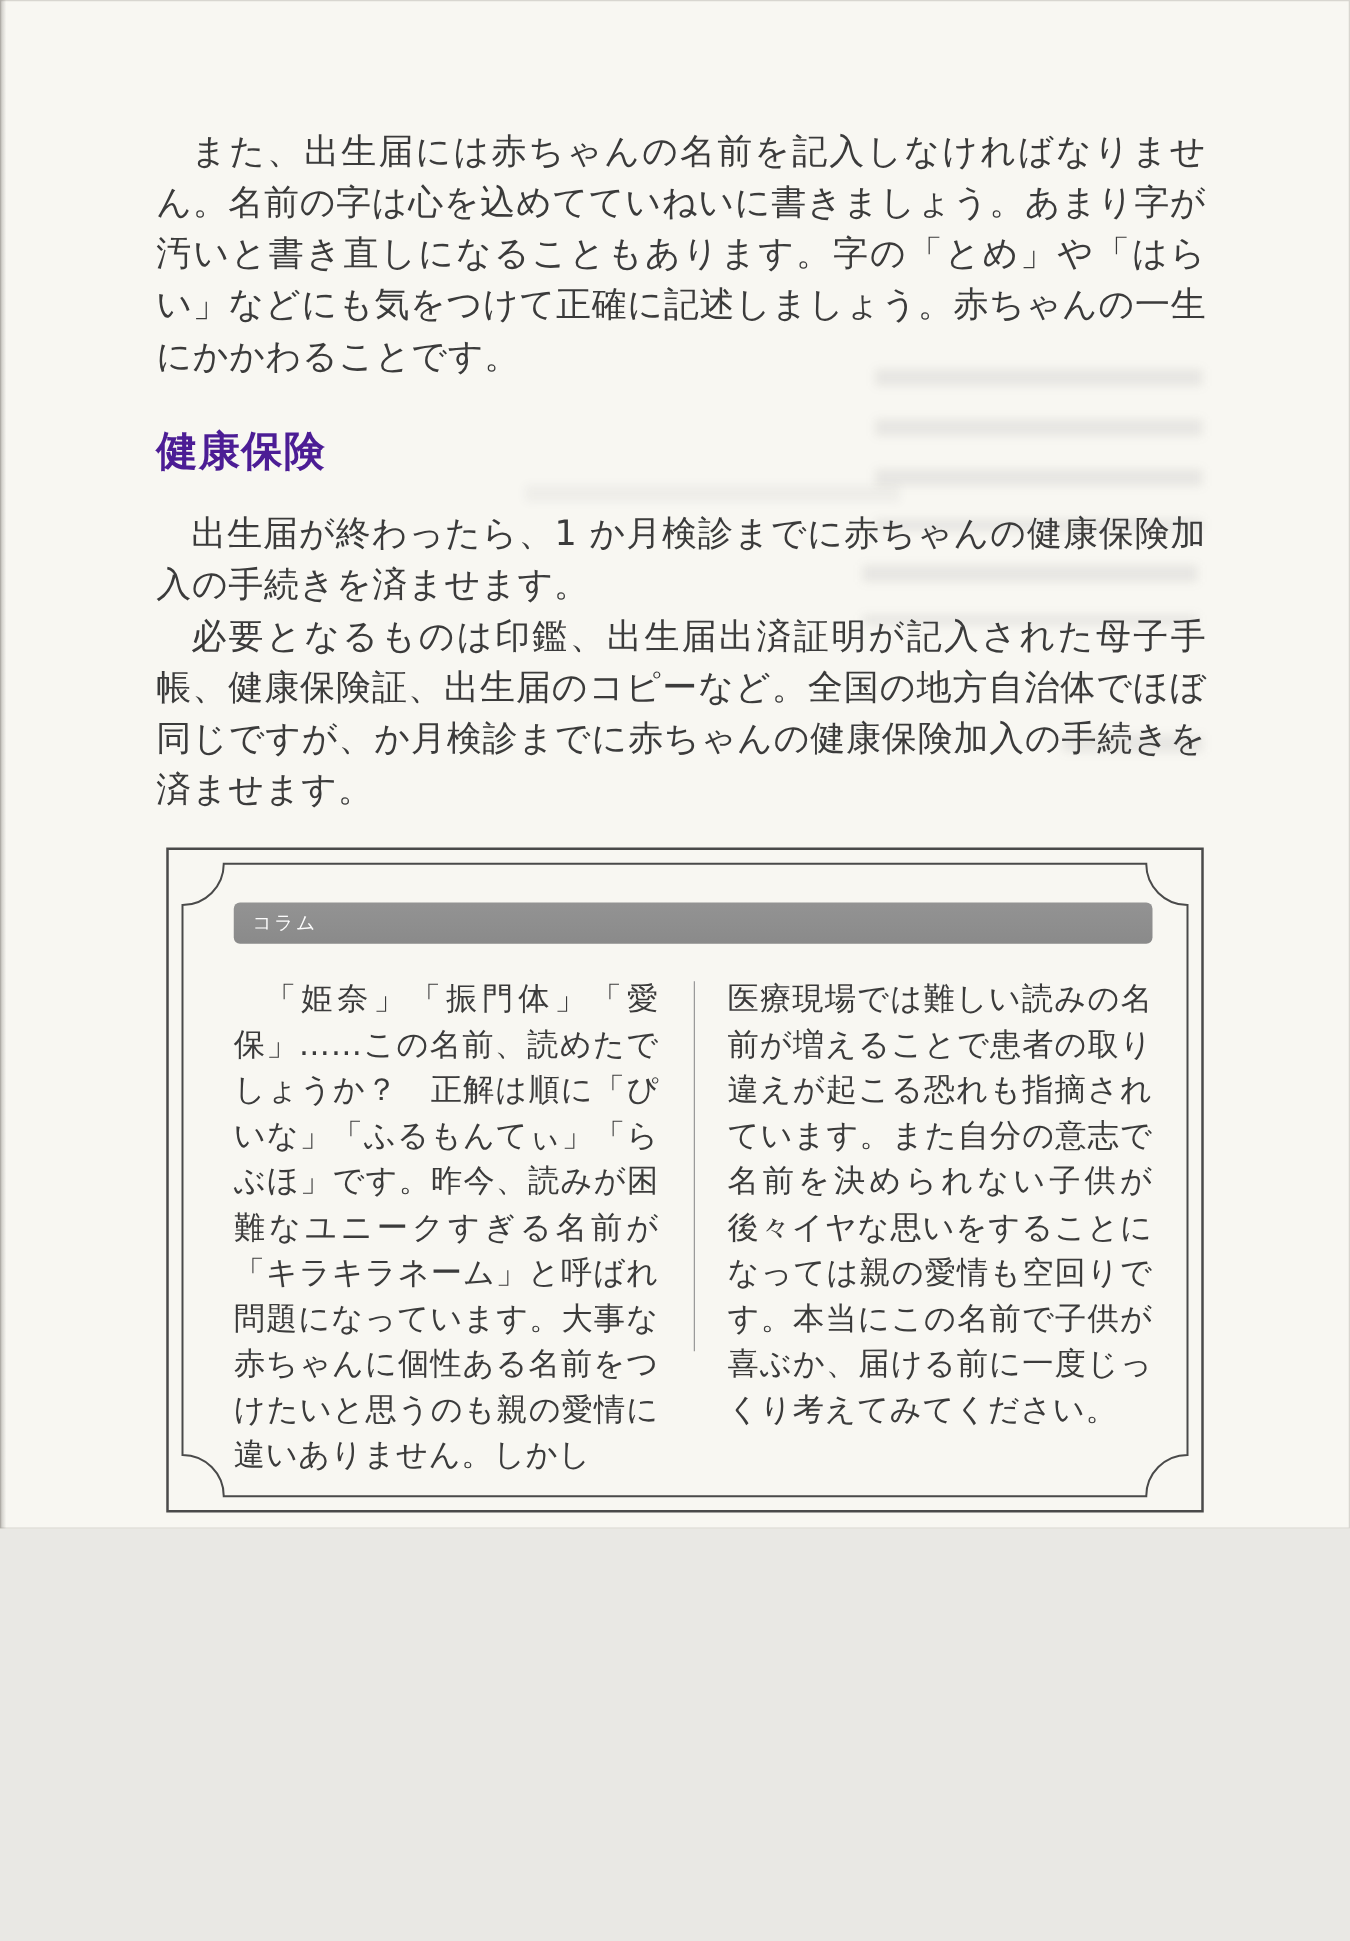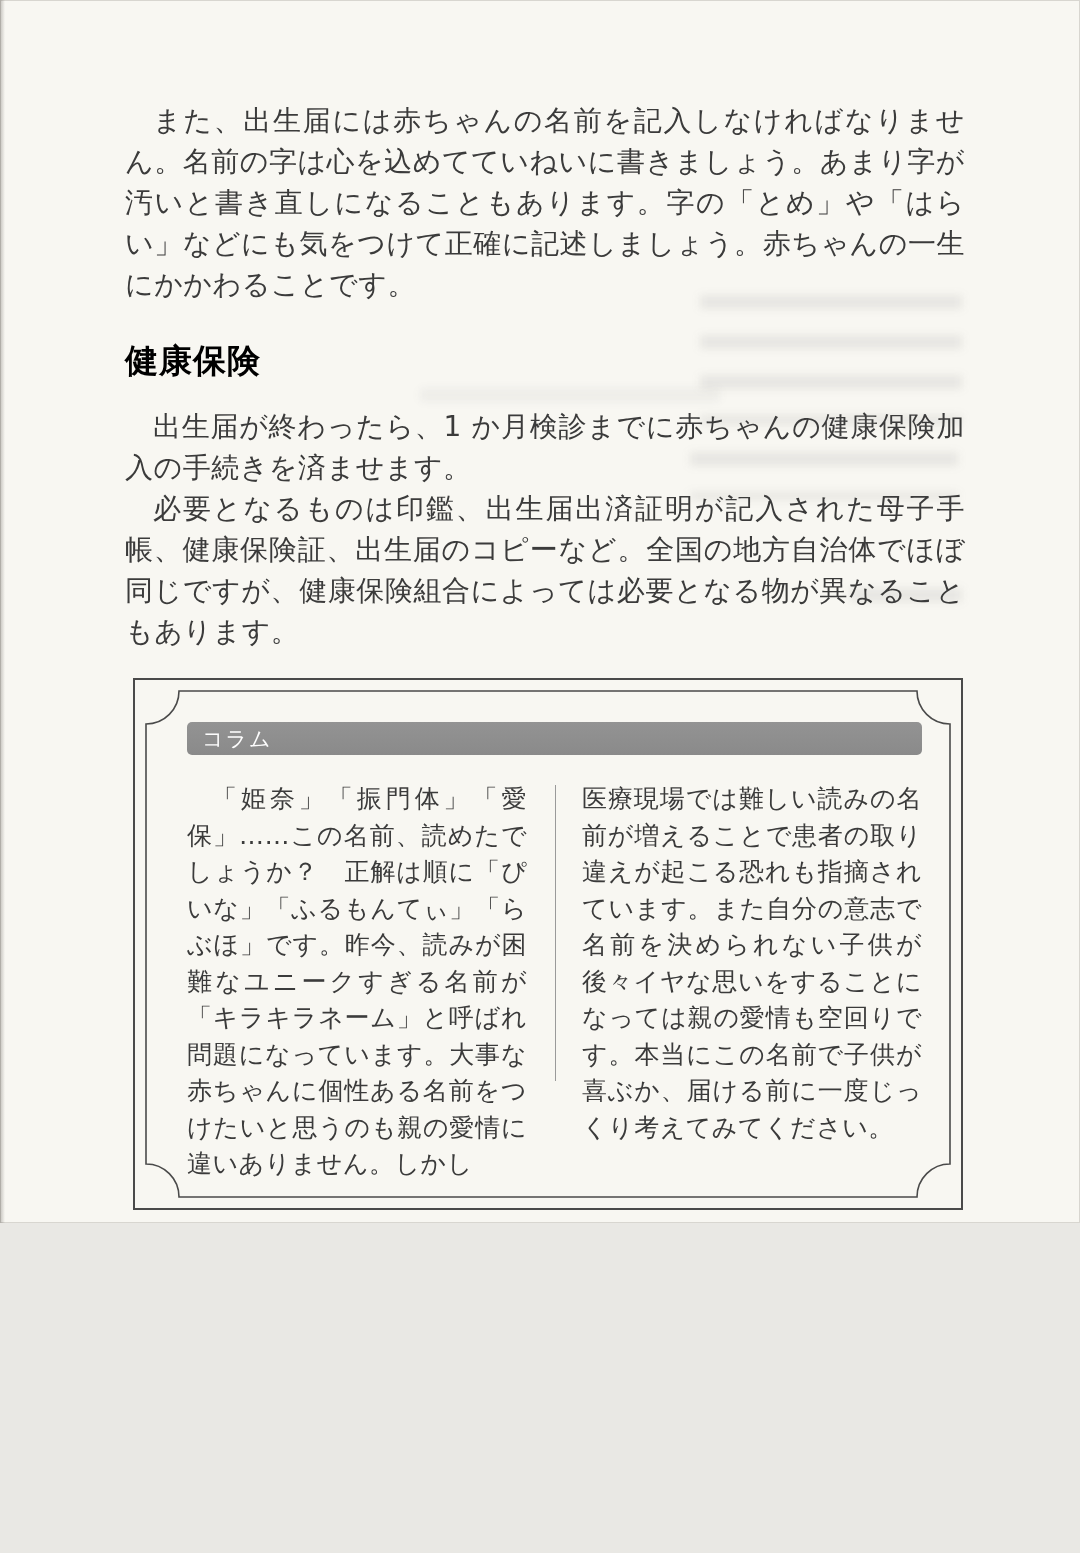--- a/index.html
+++ b/index.html
@@ -30,21 +30,21 @@
     letter-spacing:.5px;
     text-align:justify;
     text-indent:1em;
     color:#3b3b3b;
   }
   h2.section-heading{
     margin:34px 0 22px 0;
     font-size:33px;
     font-weight:700;
     letter-spacing:1px;
-    color:#000000;
+    color:#4c1d95;
   }
   
   .column-box{
     position:relative;
     margin:26px 0 0 8px;
     width:830px;height:532px;
     border:2px solid #4a4a4a;
     box-sizing:border-box;
     background:#f8f7f2;
   }
@@ -58,21 +58,21 @@
   .column-label-bar{
     width:735px;height:33px;
     background:linear-gradient(0deg,#8a8a8a,#939393);
     border-radius:5px;
     display:flex;align-items:center;
     box-sizing:border-box;
     padding-left:15px;
   }
   .column-label-bar span{
     color:#fdfdfd;
-    font-size:21px;
+    font-size:15px;
     letter-spacing:2px;
   }
   h3.column-title{
     margin:20px 0 0 0;
     font-size:42px;
     font-weight:800;
     letter-spacing:1px;
     color:#3d3d3d;
   }
   .columns{
@@ -129,21 +129,21 @@
   <div class="content">
 
     <section class="bodytext">
       <p>また、出生届には赤ちゃんの名前を記入しなければなりません。名前の字は心を込めてていねいに書きましょう。あまり字が汚いと書き直しになることもあります。字の「とめ」や「はらい」などにも気をつけて正確に記述しましょう。赤ちゃんの一生にかかわることです。</p>
     </section>
 
     <h2 class="section-heading">健康保険</h2>
 
     <section class="bodytext">
       <p>出生届が終わったら、1 か月検診までに赤ちゃんの健康保険加入の手続きを済ませます。</p>
-      <p>必要となるものは印鑑、出生届出済証明が記入された母子手帳、健康保険証、出生届のコピーなど。全国の地方自治体でほぼ同じですが、健康保険組合によっては必要となる物が異なることもあります。</p>
+      <p>必要となるものは印鑑、出生届出済証明が記入された母子手帳、健康保険証、出生届のコピーなど。全国の地方自治体でほぼ同じですが、か月検診までに赤ちゃんの健康保険加入の手続きを済ませます。</p>
     </section>
 
     <div class="column-box">
       <svg class="frame" viewBox="0 0 826 528" aria-hidden="true">
         <path d="M 44 11
                  H 782
                  A 33 33 0 0 0 815 44
                  V 484
                  A 33 33 0 0 0 782 517
                  H 44

